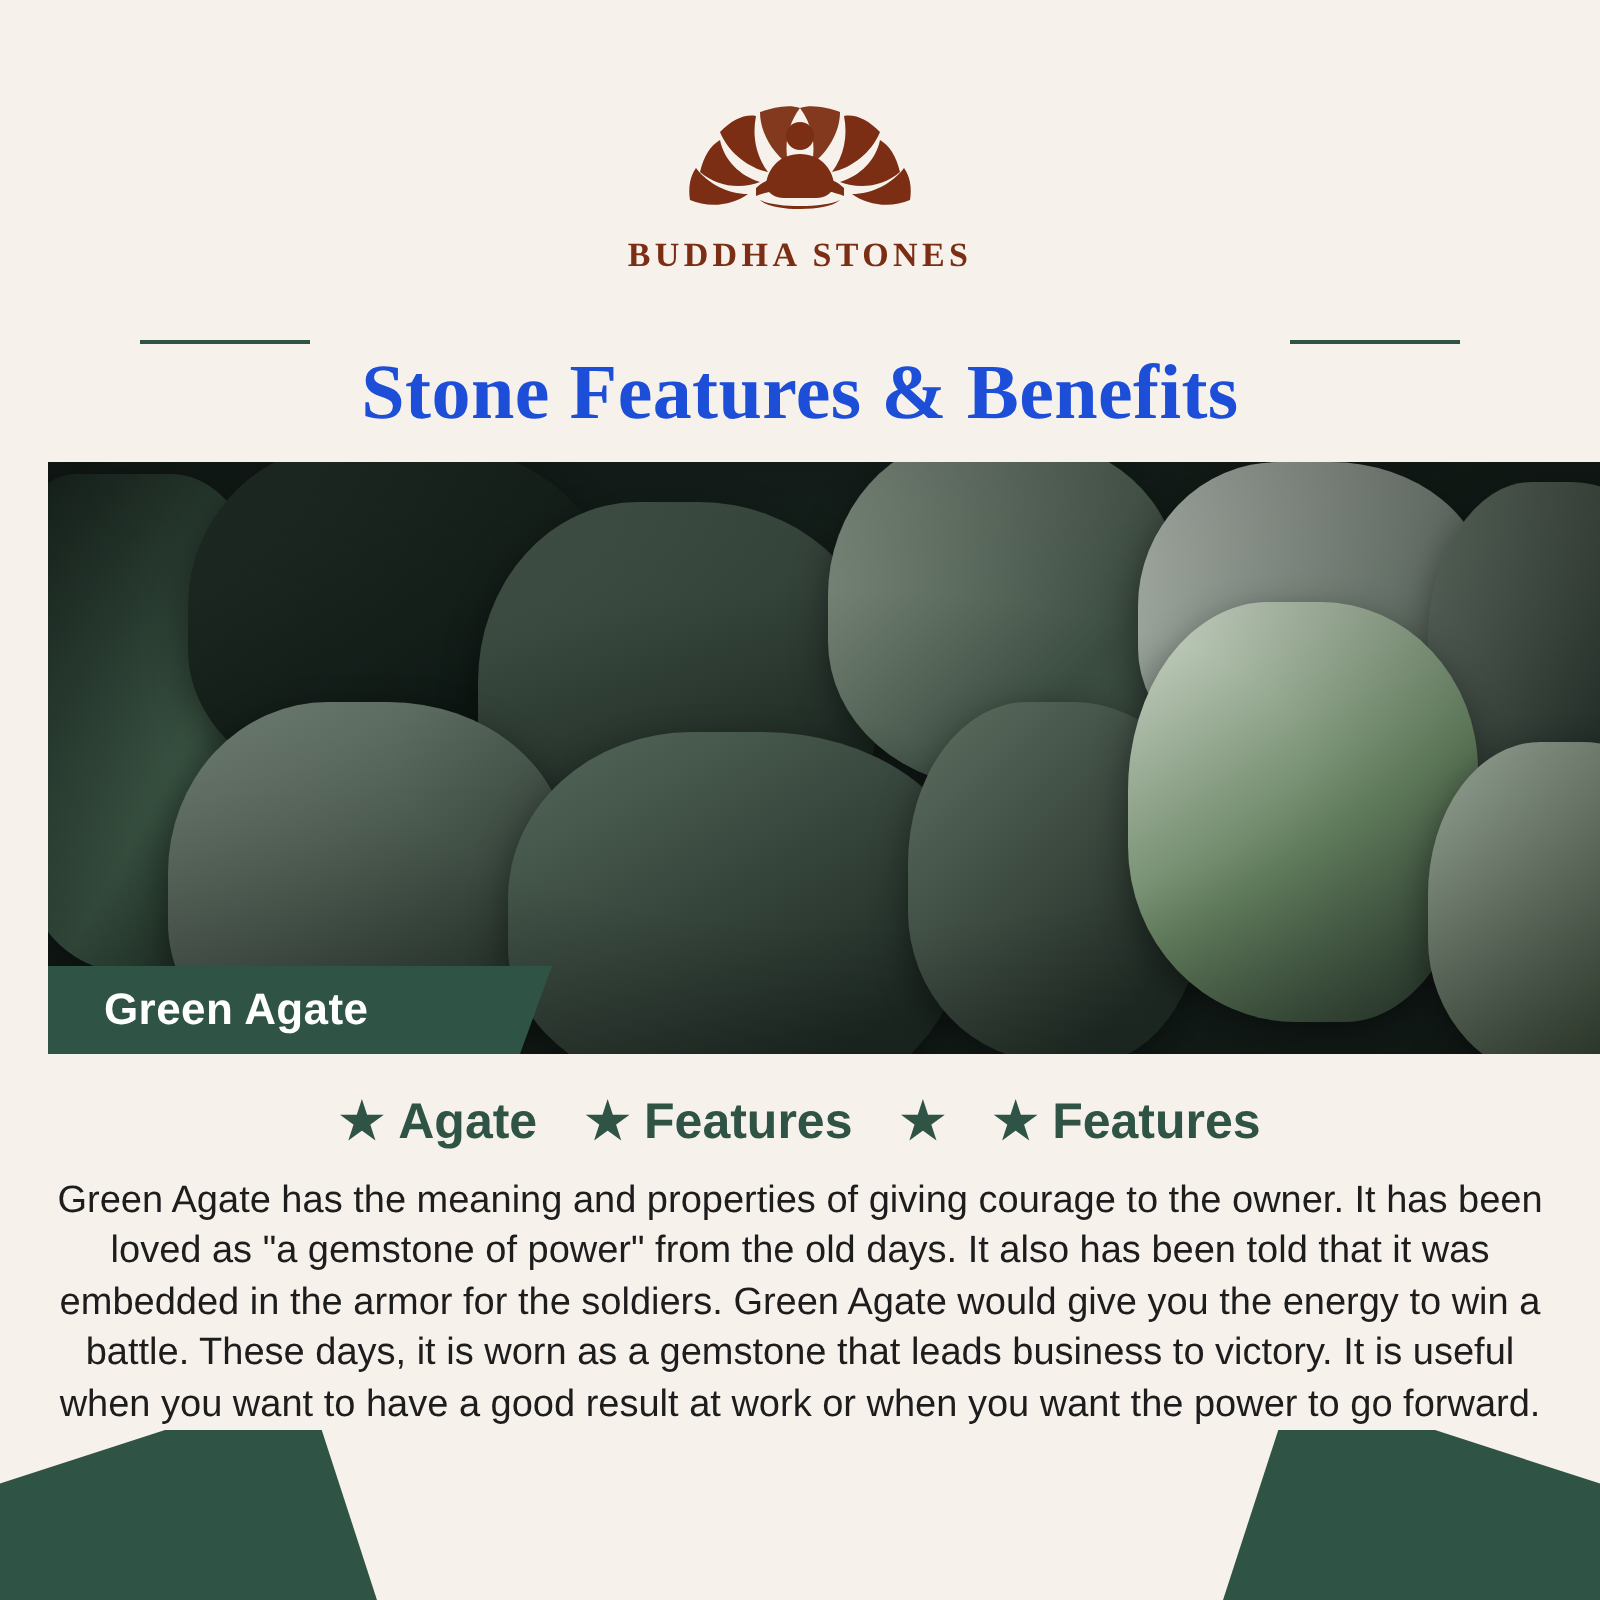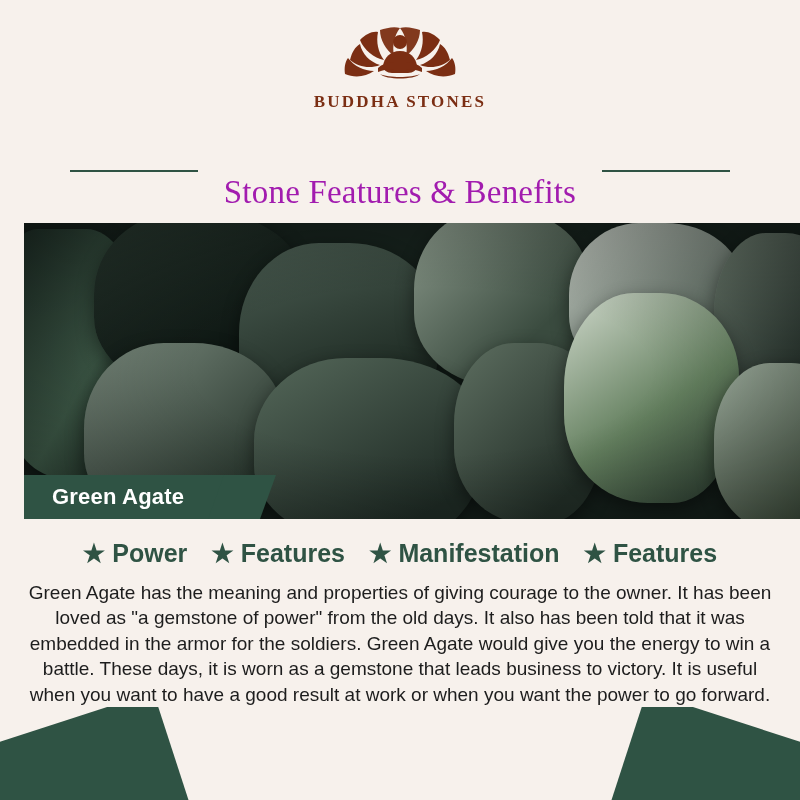--- a/index.html
+++ b/index.html
@@ -54,21 +54,21 @@
     right: -150px;
     width: 330px;
     height: 120px;
     transform: rotate(18deg);
   }
 
   
   .header {
     position: relative;
     z-index: 10;
-    padding-top: 6px;
+    padding-top: 32px;
     text-align: center;
     background: #f7f1ec;
     height: 168px;
     box-sizing: border-box;
   }
   .logo-mark {
     width: 120px;
     height: 82px;
     margin: 0 auto;
     display: block;
@@ -94,23 +94,23 @@
     position: absolute;
     left: 70px;
     right: 70px;
     top: 2px;
     border-top: 2px solid #2f5344;
   }
   .title-text {
     display: inline-block;
     position: relative;
     font-family: "Liberation Serif", serif;
-    font-weight: normal;
-    font-size: 33px;
-    color: #a21caf;
+    font-weight: bold;
+    font-size: 39px;
+    color: #1d4ed8;
     background: #f7f1ec;
     padding: 6px 26px 2px 26px;
     letter-spacing: 0.2px;
   }
 
   
   .photo {
     position: relative;
     width: 800px;
     height: 296px;
@@ -292,29 +292,28 @@
 
     <div class="name-tab">
       <span>Green Agate</span>
     </div>
   </div>
 
   <div class="content">
     <div class="benefits">
       <div class="benefit">
         <span class="star">★</span>
-        <span>Power</span>
+        <span>Agate</span>
       </div>
       <div class="benefit">
         <span class="star">★</span>
         <span>Features</span>
       </div>
       <div class="benefit">
         <span class="star">★</span>
-        <span>Manifestation</span>
       </div>
       <div class="benefit">
         <span class="star">★</span>
         <span>Features</span>
       </div>
     </div>
 
     <div class="description">Green Agate has the meaning and properties of giving courage to the owner. It has been loved as "a gemstone of power" from the old days. It also has been told that it was embedded in the armor for the soldiers. Green Agate would give you the energy to win a battle. These days, it is worn as a gemstone that leads business to victory. It is useful when you want to have a good result at work or when you want the power to go forward.</div>
   </div>
 

